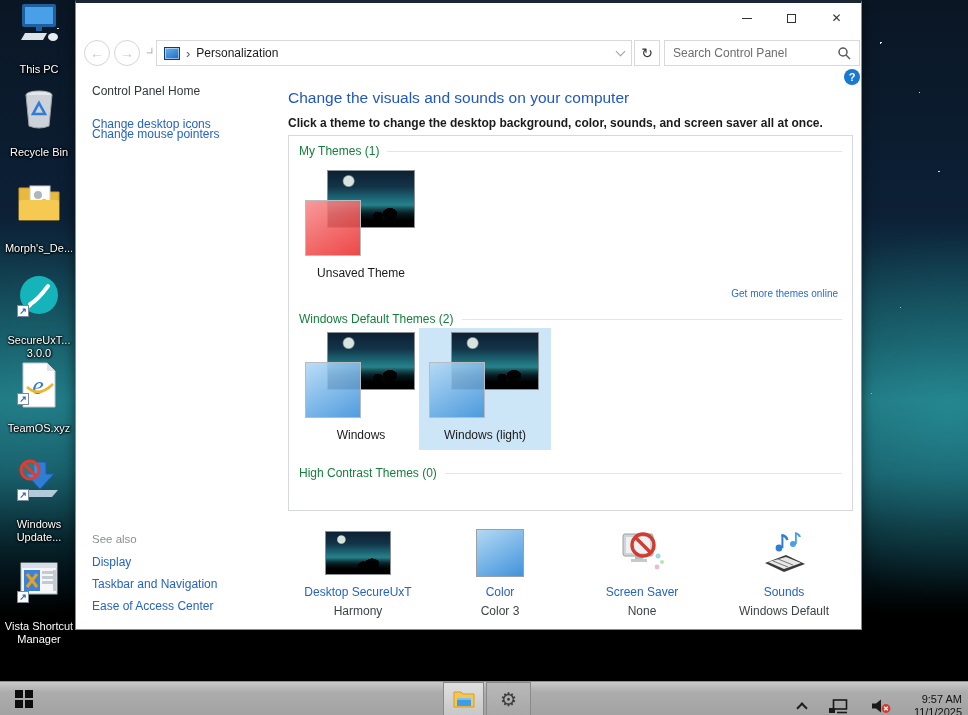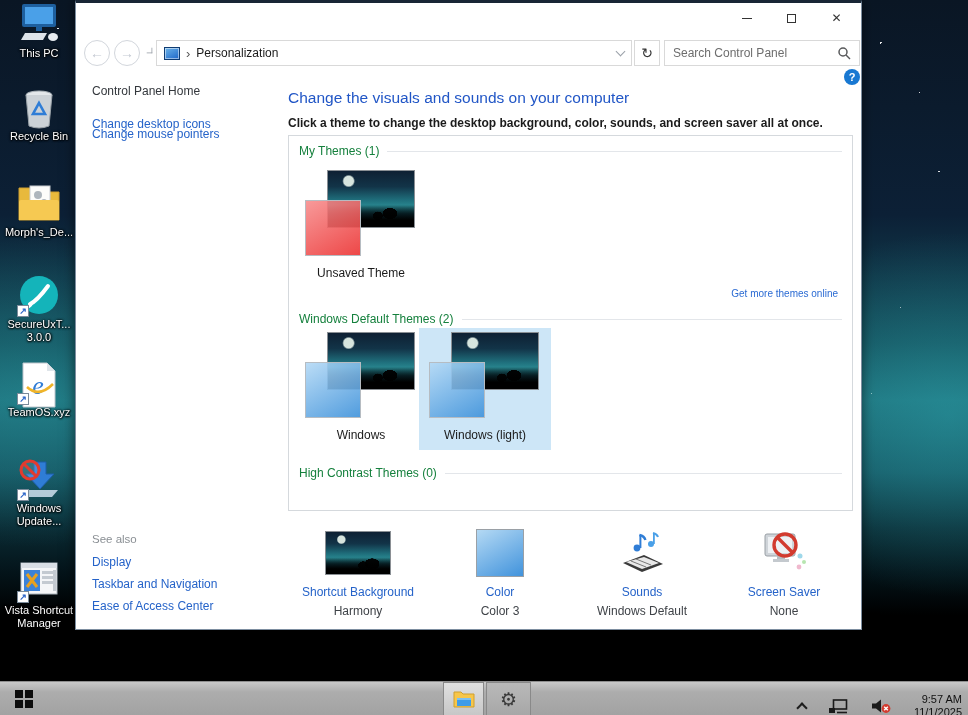--- a/index.html
+++ b/index.html
@@ -19,21 +19,21 @@
       radial-gradient(1.5px 1.5px at 5% 28%, rgba(255,255,255,.7) 50%, transparent 51%),
       radial-gradient(1px 1px at 2% 40%, rgba(230,255,250,.6) 50%, transparent 51%),
       radial-gradient(1px 1px at 90% 55%, rgba(220,255,250,.6) 50%, transparent 51%),
       radial-gradient(260px 220px at 3% 55%, rgba(40,150,160,.40), transparent 70%),
       radial-gradient(300px 260px at 98% 58%, rgba(45,165,175,.45), transparent 70%),
       linear-gradient(180deg,#0a1624 0%,#0c2036 30%,#14505c 48%,#1e6f79 56%,#155460 66%,#0a2a33 74%,#04141a 80%,#000 86%);
   }
 
   
   .dicon { position:absolute; left:0; width:78px; text-align:center; color:#fff; cursor:default; }
-  .dlabel { font-size:11px; line-height:13px; margin-top:0; text-shadow:0 1px 2px #000,1px 0 2px #000,0 0 3px #000; }
+  .dlabel { font-size:11px; line-height:13px; margin-top:16px; text-shadow:0 1px 2px #000,1px 0 2px #000,0 0 3px #000; }
   .ic { width:46px; height:44px; margin:0 auto; position:relative; }
   .scut { position:absolute; left:1px; bottom:1px; width:12px; height:12px; background:#fff;
           border:1px solid #7a8a9a; display:flex; align-items:center; justify-content:center;
           font-size:9px; font-weight:bold; color:#2a64c8; }
   .di1{top:3px;} .di2{top:86px;} .di3{top:182px;} .di4{top:274px;} .di5{top:362px;} .di6{top:458px;} .di7{top:560px;}
 
   
   .window { position:absolute; left:75px; top:0; width:787px; height:630px; background:#fff;
             border:1px solid #7d8ea0; border-top:3px solid #182635; box-shadow:0 0 12px rgba(0,0,0,.55); }
   .wcontrols { position:absolute; right:2px; top:2px; display:flex; }
@@ -309,65 +309,65 @@
         <span>High Contrast Themes (0)</span>
         <span class="rule"></span>
       </div>
   </div>
 
   <div class="footer">
     <div class="fitem">
       <div class="fthumb">
           <span class="wallp wallp2"></span>
         </div>
-      <div class="flink">Shortcut Background</div>
+      <div class="flink">Desktop SecureUxT</div>
       <div class="fval">Harmony</div>
     </div>
     <div class="fitem">
       <div class="fthumb">
           <span class="swatch"></span>
         </div>
       <div class="flink">Color</div>
       <div class="fval">Color 3</div>
+    </div>
+    <div class="fitem">
+      <div class="fthumb">
+        <svg width="50" height="46" viewBox="0 0 50 46">
+            <rect x="6" y="4" width="30" height="22" rx="2" fill="#cfd4d9" stroke="#9aa0a6"></rect>
+            <rect x="9" y="7" width="24" height="16" fill="#eef1f4"></rect>
+            <rect x="18" y="26" width="8" height="3" fill="#b7bcc1"></rect>
+            <rect x="14" y="29" width="16" height="3" fill="#c4c9ce"></rect>
+            <circle cx="26" cy="15" r="11" fill="none" stroke="#d23b2f" stroke-width="3.4"></circle>
+            <line x1="18.5" y1="7.5" x2="33.5" y2="22.5" stroke="#d23b2f" stroke-width="3.4"></line>
+            <circle cx="41" cy="26" r="2.5" fill="#9fd8ea"></circle>
+            <circle cx="45" cy="32" r="2" fill="#b7e6b0"></circle>
+            <circle cx="40" cy="37" r="2.4" fill="#f0b9ce"></circle>
+          </svg>
+      </div>
+      <div class="flink">Screen Saver</div>
+      <div class="fval">None</div>
     </div>
     <div class="fitem">
       <div class="fthumb">
         <svg width="50" height="46" viewBox="0 0 50 46">
             <polygon points="6,33 27,25 46,34 25,42" fill="#3a3a3a"></polygon>
             <polygon points="9,32 27,27 42,33 25,39" fill="#e8e8e8"></polygon>
             <line x1="14" y1="31" x2="29" y2="37" stroke="#777" stroke-width="1"></line>
             <line x1="19" y1="29" x2="34" y2="35" stroke="#777" stroke-width="1"></line>
             <circle cx="20" cy="18" r="3.4" fill="#2f7dd6"></circle>
             <rect x="22.4" y="5" width="2" height="13" fill="#2f7dd6"></rect>
             <path d="M22.4 5 q5 1 6 5" stroke="#2f7dd6" stroke-width="2.4" fill="none"></path>
             <circle cx="34" cy="14" r="3" fill="#4aa0e8"></circle>
             <rect x="36" y="3" width="1.8" height="11" fill="#4aa0e8"></rect>
             <path d="M36 3 q4 1 5 4" stroke="#4aa0e8" stroke-width="2" fill="none"></path>
           </svg>
       </div>
       <div class="flink">Sounds</div>
       <div class="fval">Windows Default</div>
     </div>
-    <div class="fitem">
-      <div class="fthumb">
-        <svg width="50" height="46" viewBox="0 0 50 46">
-            <rect x="6" y="4" width="30" height="22" rx="2" fill="#cfd4d9" stroke="#9aa0a6"></rect>
-            <rect x="9" y="7" width="24" height="16" fill="#eef1f4"></rect>
-            <rect x="18" y="26" width="8" height="3" fill="#b7bcc1"></rect>
-            <rect x="14" y="29" width="16" height="3" fill="#c4c9ce"></rect>
-            <circle cx="26" cy="15" r="11" fill="none" stroke="#d23b2f" stroke-width="3.4"></circle>
-            <line x1="18.5" y1="7.5" x2="33.5" y2="22.5" stroke="#d23b2f" stroke-width="3.4"></line>
-            <circle cx="41" cy="26" r="2.5" fill="#9fd8ea"></circle>
-            <circle cx="45" cy="32" r="2" fill="#b7e6b0"></circle>
-            <circle cx="40" cy="37" r="2.4" fill="#f0b9ce"></circle>
-          </svg>
-      </div>
-      <div class="flink">Screen Saver</div>
-      <div class="fval">None</div>
-    </div>
   </div>
 </div>
 
 <div class="taskbar">
   <div class="start">
     <div class="winlogo">
         <div></div>
         <div></div>
         <div></div>
         <div></div>

